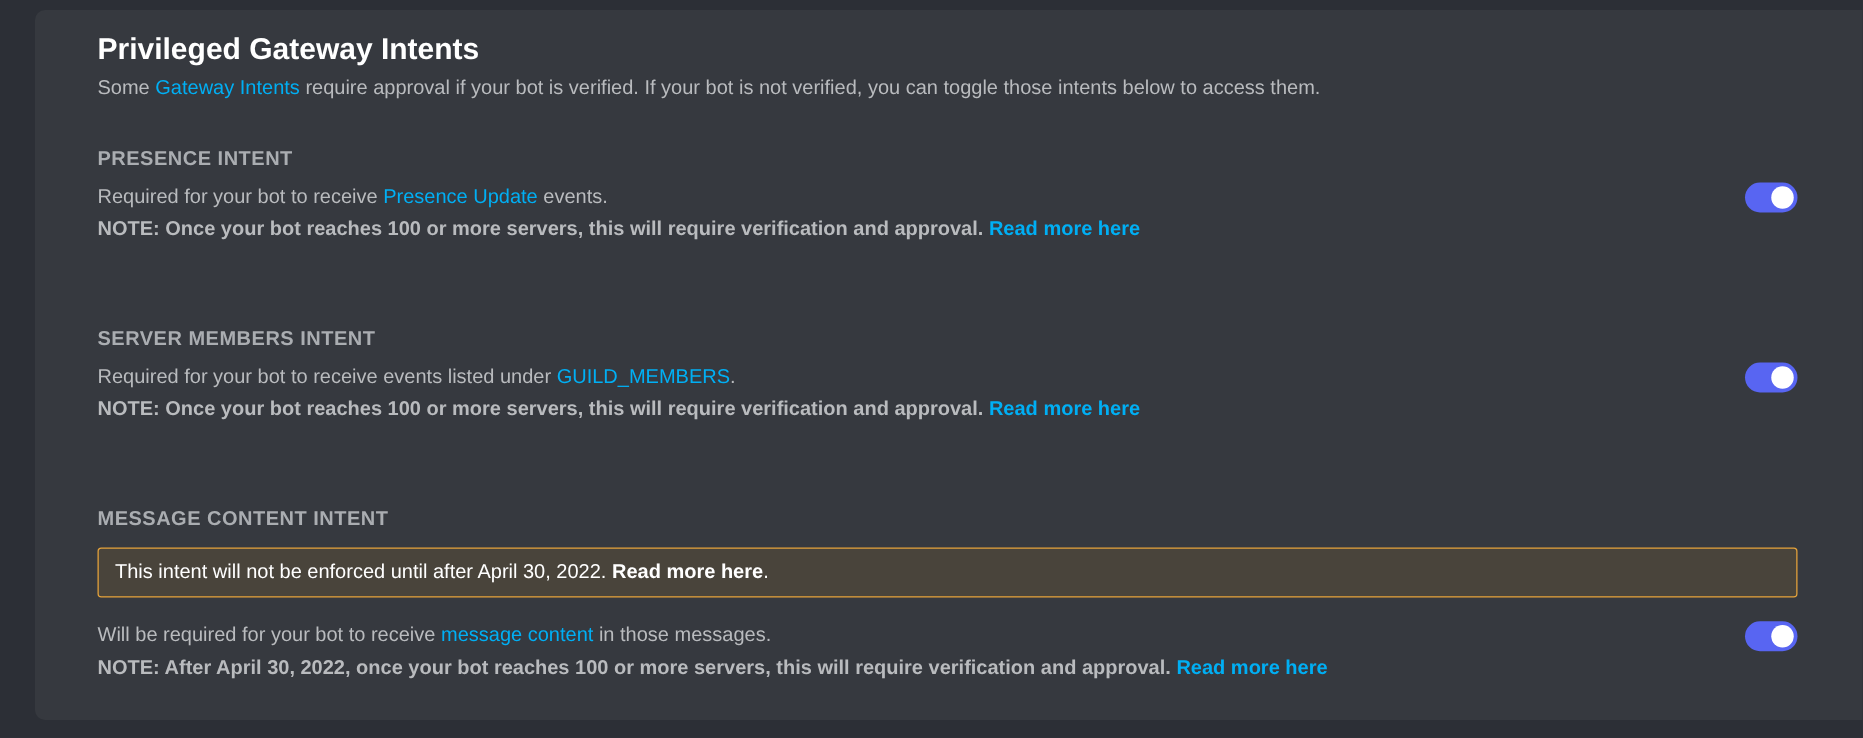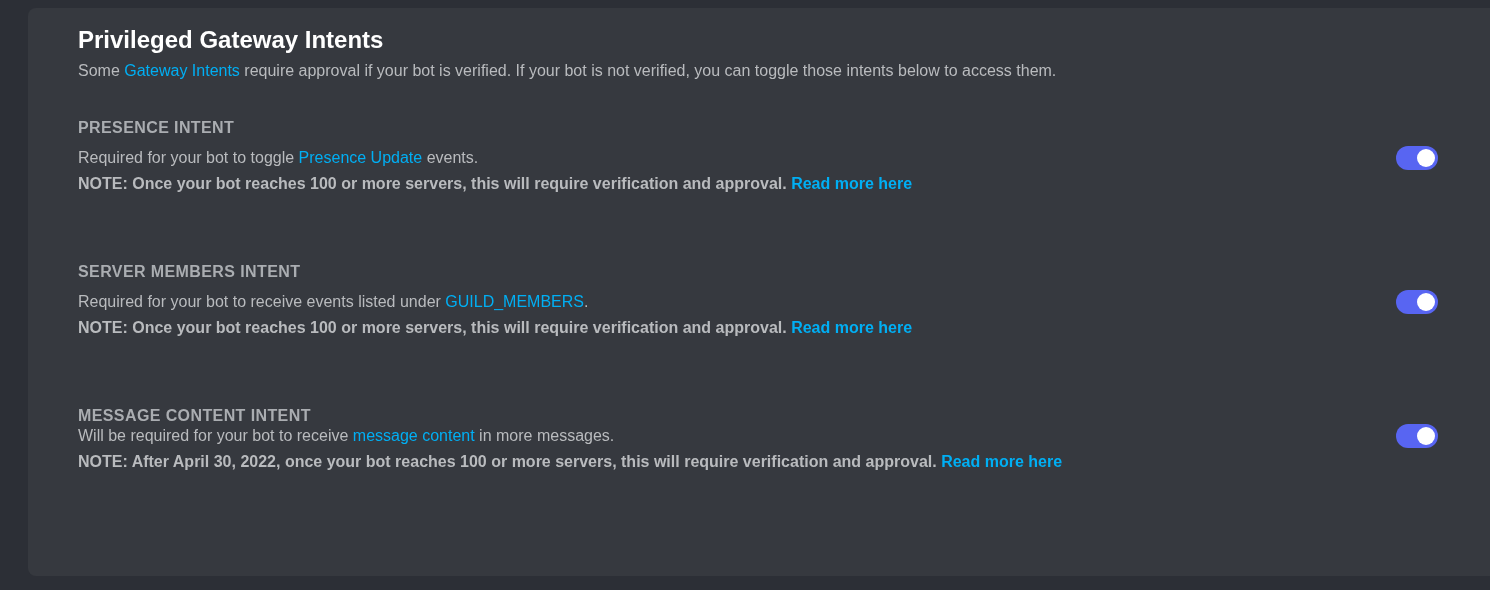--- a/index.html
+++ b/index.html
@@ -96,43 +96,44 @@
 <div class="panel">
   <div class="content">
 
     <h1 class="page-title">Privileged Gateway Intents</h1>
 
     <p class="intro"><span>Some </span><a class="link">Gateway Intents</a><span> require approval if your bot is verified. If your bot is not verified, you can toggle those intents below to access them.</span></p>
 
     <div class="section">
       <div class="intent-label">PRESENCE INTENT</div>
       <div class="intent-row">
-        <div class="intent-desc"><span>Required for your bot to toggle </span><a class="link">Presence Update</a><span> events.</span></div>
+        <div class="intent-desc"><span>Required for your bot to receive </span><a class="link">Presence Update</a><span> events.</span></div>
         <div class="toggle">
             <span class="knob"></span>
           </div>
       </div>
       <div class="note-line"><span>NOTE: Once your bot reaches 100 or more servers, this will require verification and approval.</span> <a class="link">Read more here</a></div>
     </div>
 
     <div class="section">
       <div class="intent-label">SERVER MEMBERS INTENT</div>
       <div class="intent-row">
         <div class="intent-desc"><span>Required for your bot to receive events listed under </span><a class="link">GUILD_MEMBERS</a><span>.</span></div>
         <div class="toggle">
             <span class="knob"></span>
           </div>
       </div>
       <div class="note-line"><span>NOTE: Once your bot reaches 100 or more servers, this will require verification and approval.</span> <a class="link">Read more here</a></div>
     </div>
 
     <div class="section last">
       <div class="intent-label sec3-label">MESSAGE CONTENT INTENT</div>
+      <div class="banner"><span>This intent will not be enforced until after April 30, 2022.</span> <a>Read more here</a><span>.</span></div>
       <div class="intent-row">
-        <div class="intent-desc"><span>Will be required for your bot to receive </span><a class="link">message content</a><span> in more messages.</span></div>
+        <div class="intent-desc"><span>Will be required for your bot to receive </span><a class="link">message content</a><span> in those messages.</span></div>
         <div class="toggle">
             <span class="knob"></span>
           </div>
       </div>
       <div class="note-line"><span>NOTE: After April 30, 2022, once your bot reaches 100 or more servers, this will require verification and approval.</span> <a class="link">Read more here</a></div>
     </div>
 
   </div>
 </div>
 

